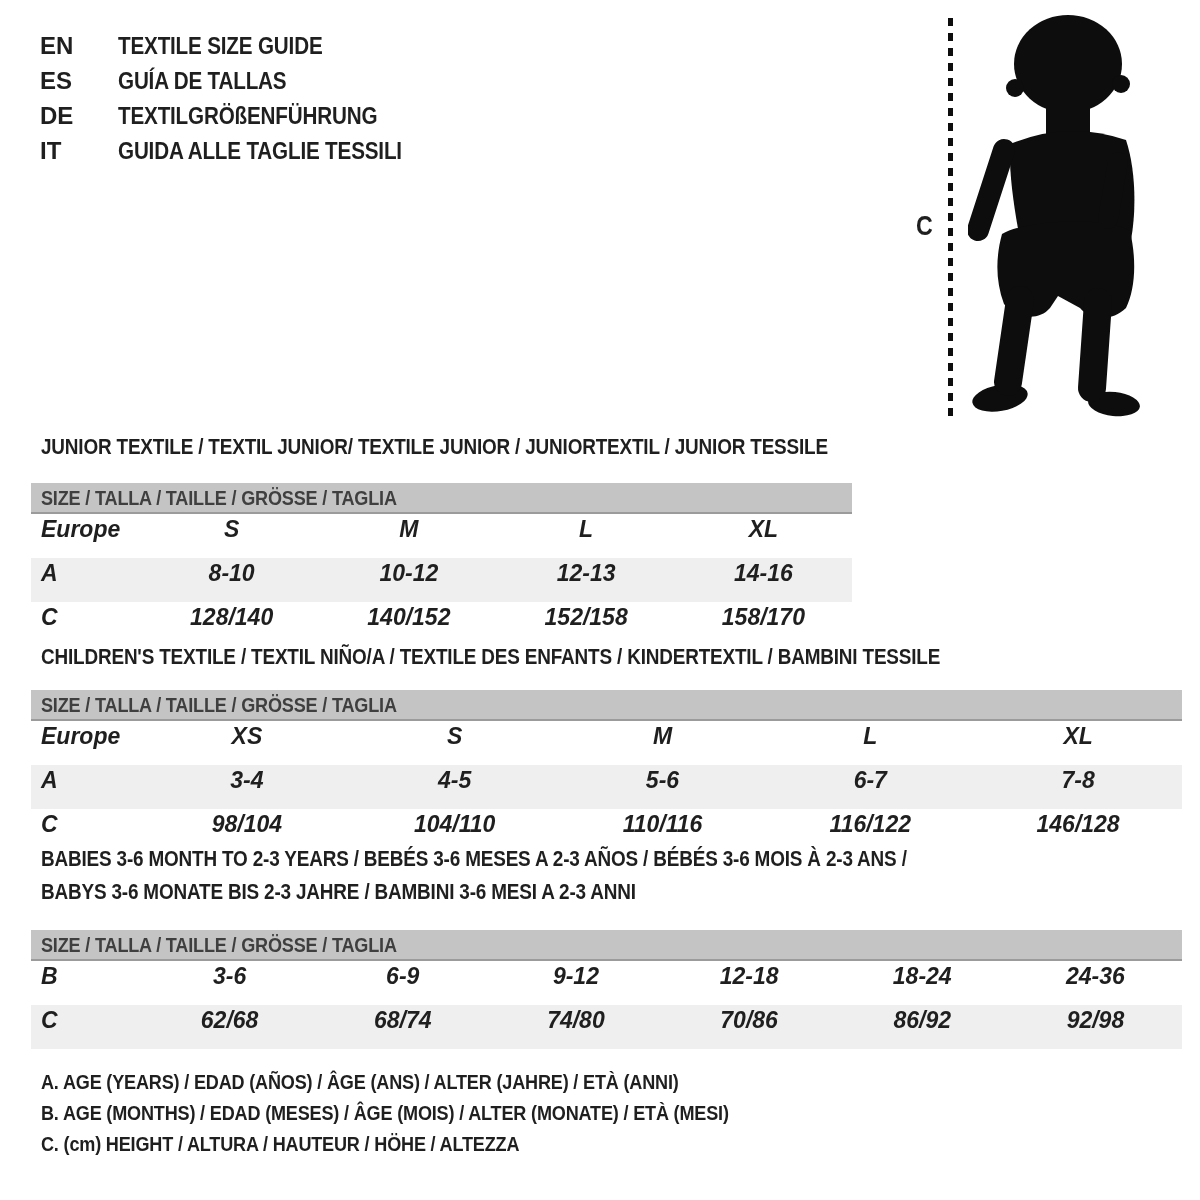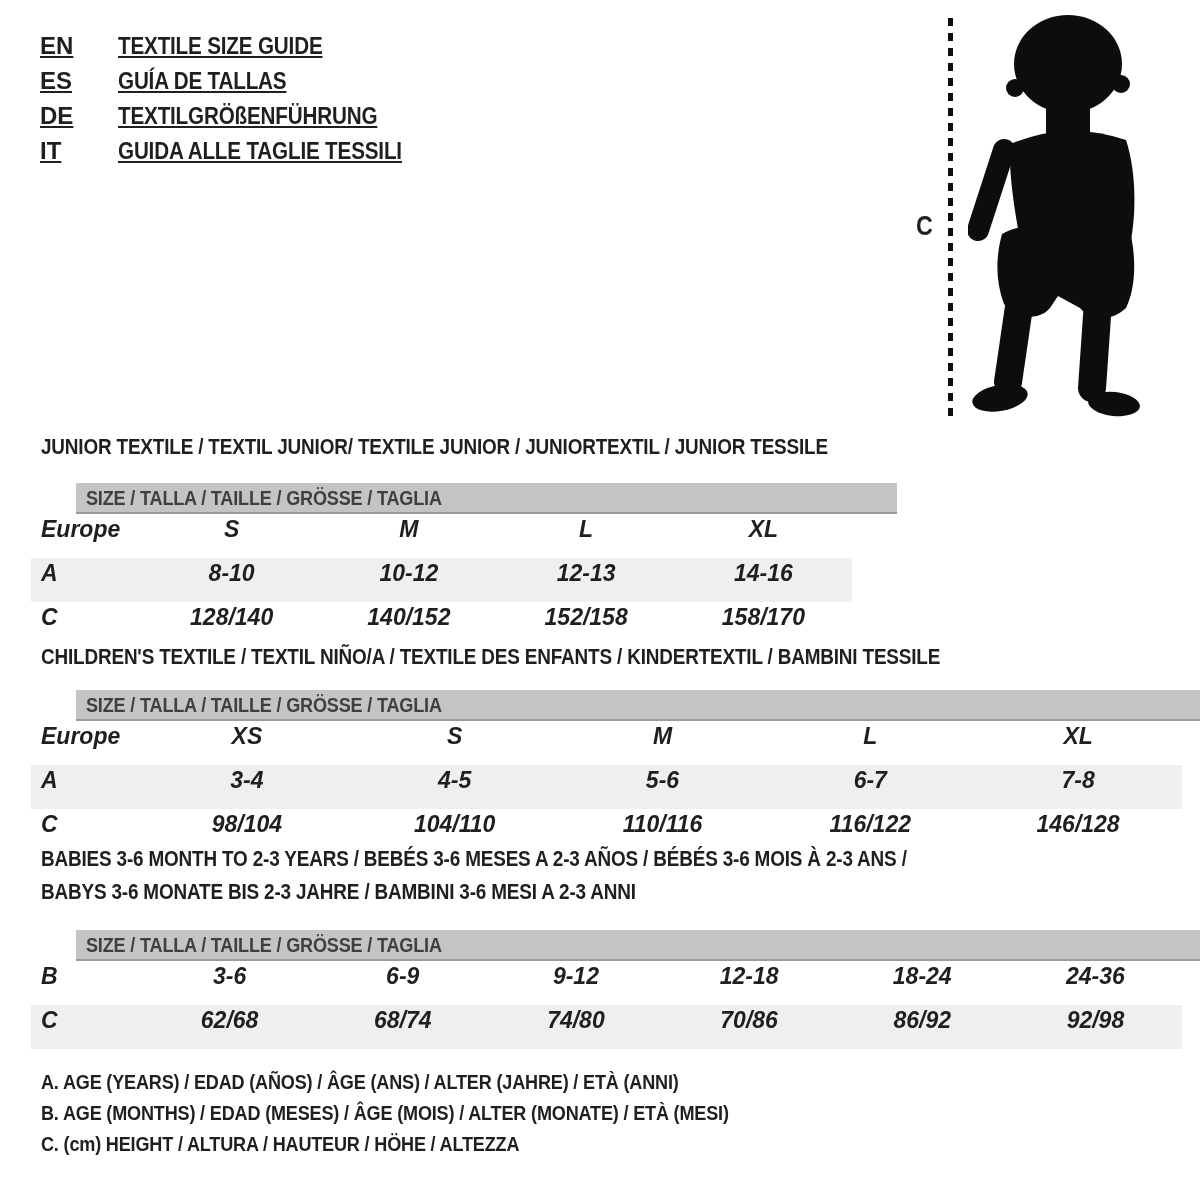--- a/index.html
+++ b/index.html
@@ -15,21 +15,21 @@
   
   .cond {
     display:inline-block;
     transform:scaleX(0.86);
     transform-origin:0 50%;
     white-space:nowrap;
     letter-spacing:-0.2px;
   }
 
   
-  .lang-block { position:absolute; left:40px; top:28px;text-decoration:underline; }
+  .lang-block { position:absolute; left:40px; top:28px; }
   .lang-row { display:flex; align-items:center; height:35px; font-size:24px; }
   .lang-code { width:78px; flex:0 0 78px; }
 
   
   .dash-line {
     position:absolute; left:948px; top:18px; width:5px; height:398px;
     background:repeating-linear-gradient(to bottom,
       var(--sil-color,#0d0d0d) 0 8px, transparent 8px 15px);
   }
   .c-label { position:absolute; left:916px; top:211px; font-size:27px; }
@@ -37,21 +37,21 @@
 
   
   .sec { position:absolute; left:0; width:1200px; }
   .sec-title  { position:absolute; left:41px; top:0;  font-size:22px; }
   .sec-title2 { position:absolute; left:41px; top:33px; font-size:22px; }
   .size-bar {
     position:absolute; left:31px; height:31px;
     background:var(--bar-bg, #c4c4c4);
     border-bottom:2px solid var(--bar-border, #9b9b9b);
     color:var(--bar-text, #3f3f3f);
-    font-size:21px; display:flex; align-items:center; padding-left:10px;margin-left:45px;
+    font-size:21px; display:flex; align-items:center; padding-left:10px;
   }
   .table { position:absolute; left:31px; }
   .trow {
     display:grid;
     grid-template-columns:112px repeat(var(--cols,4), 1fr);
     height:44px; line-height:31px; font-size:23px;font-style:italic;
   }
   .trow.shaded { background:var(--shade, #efefef); }
   .tlabel { text-align:left; padding-left:10px; }
   .tcell  { text-align:center; }

